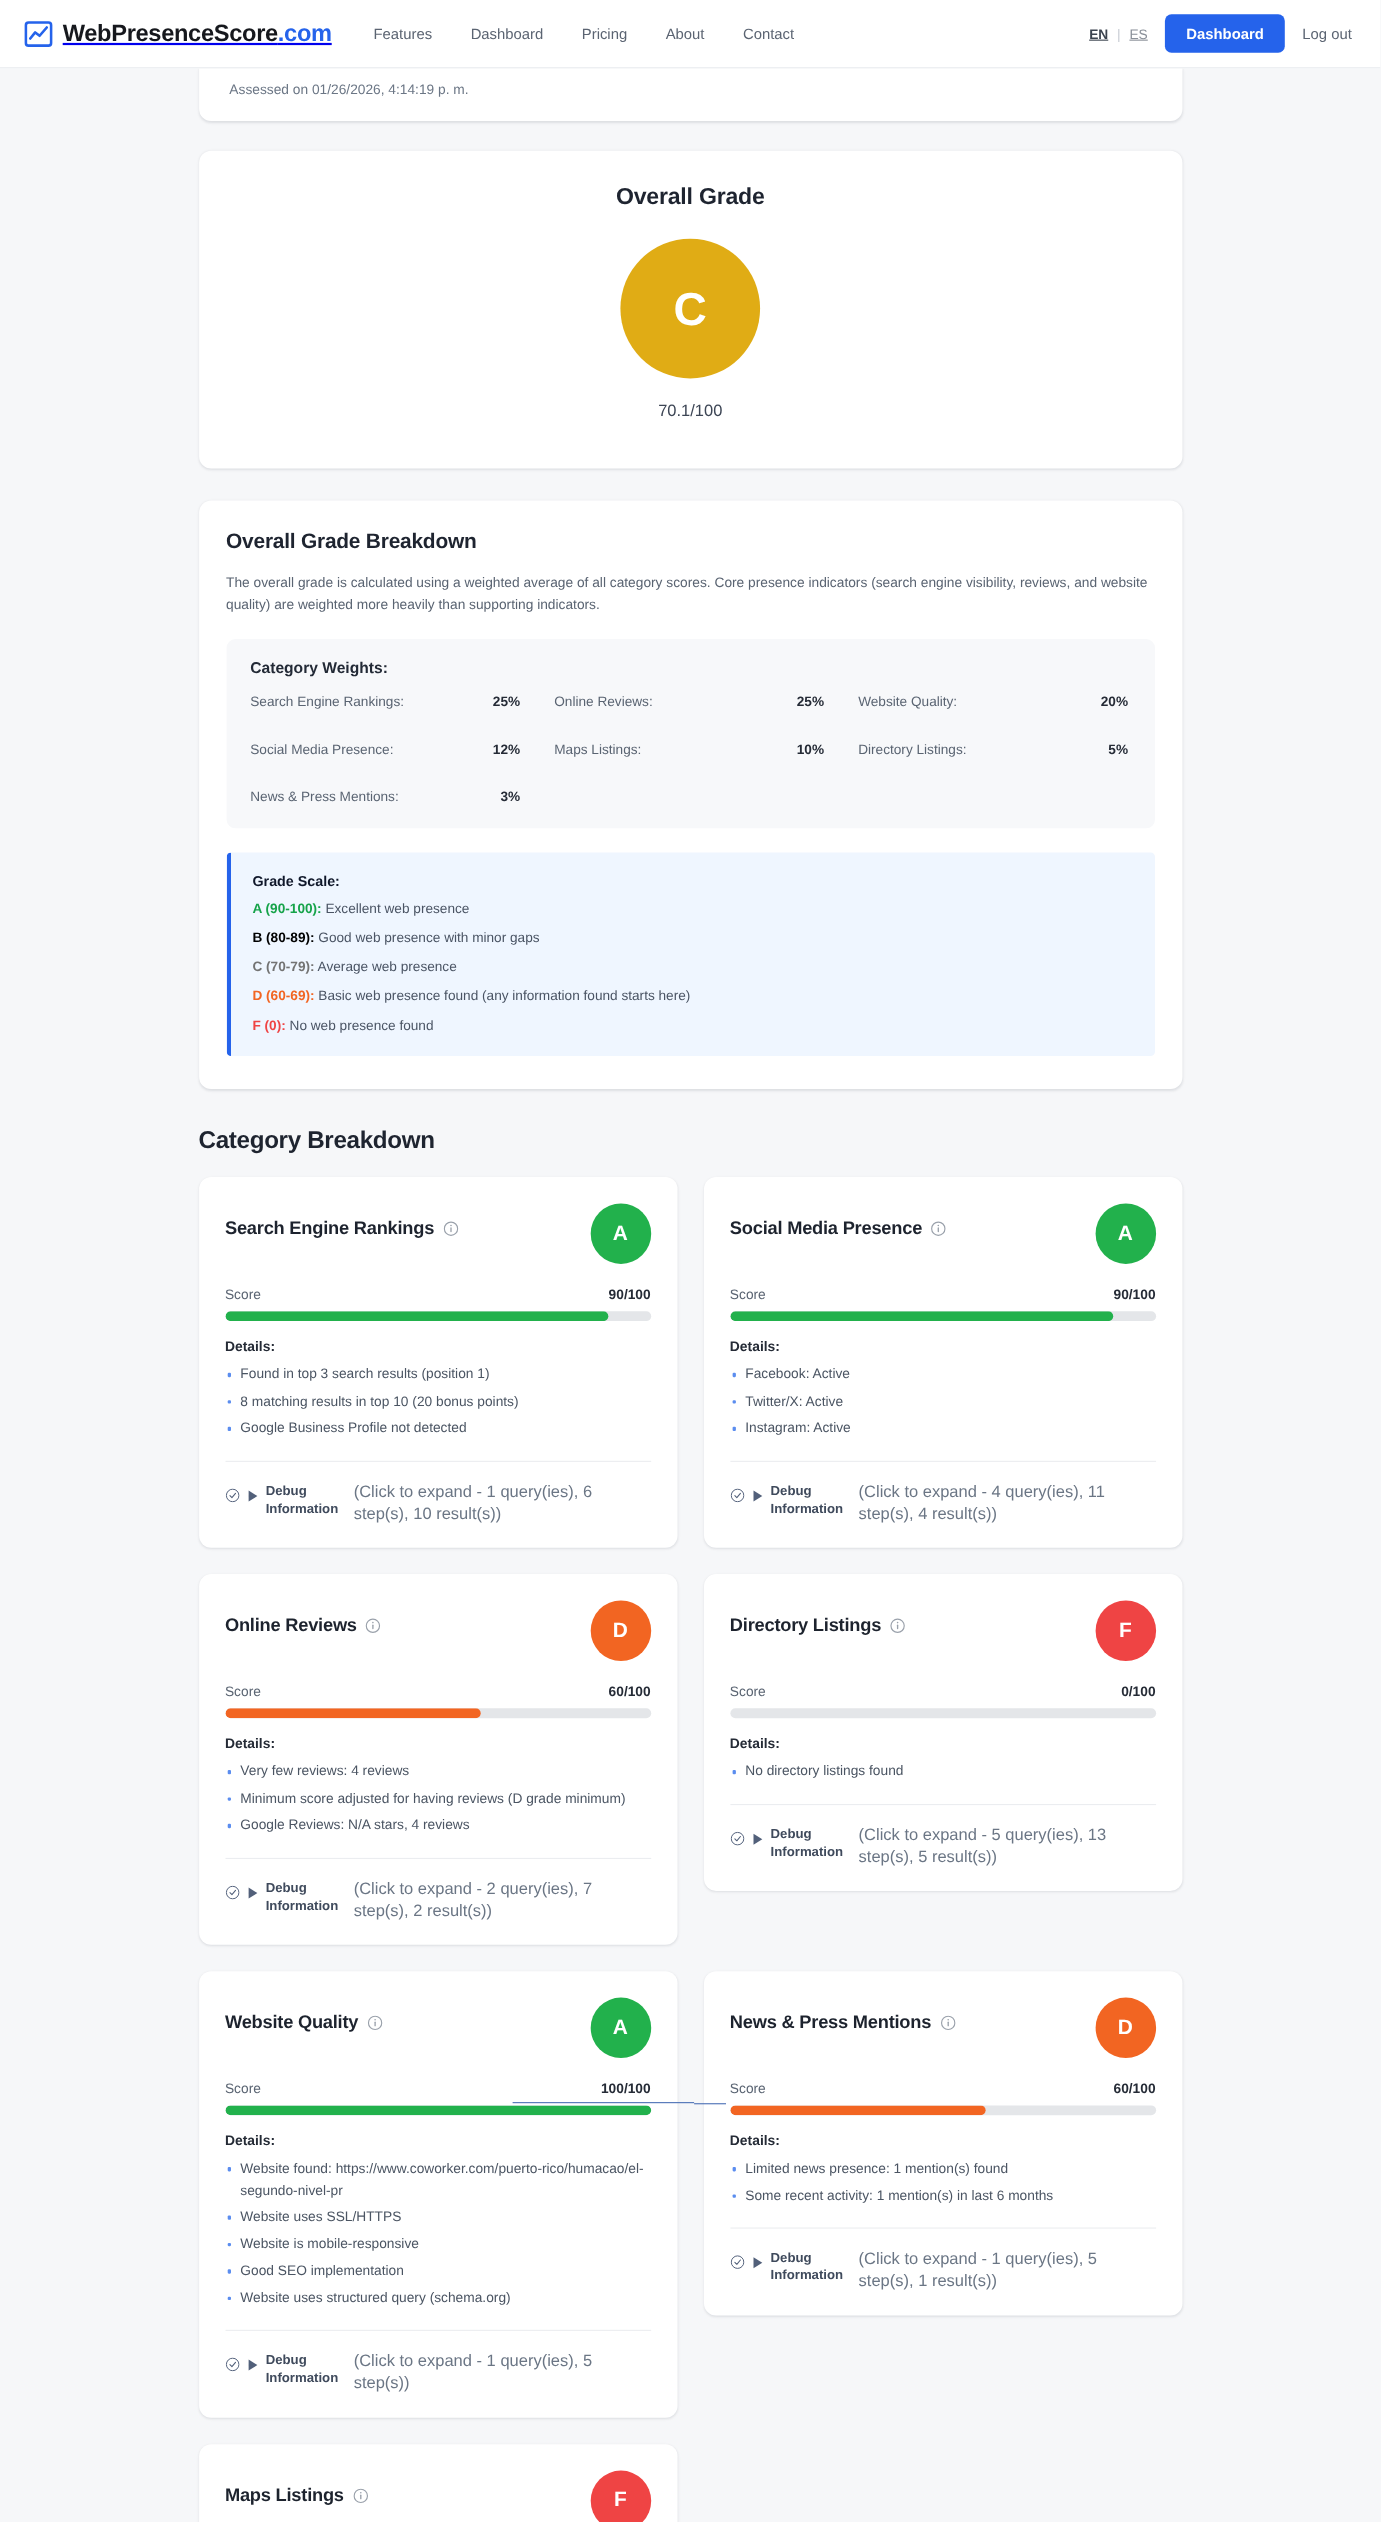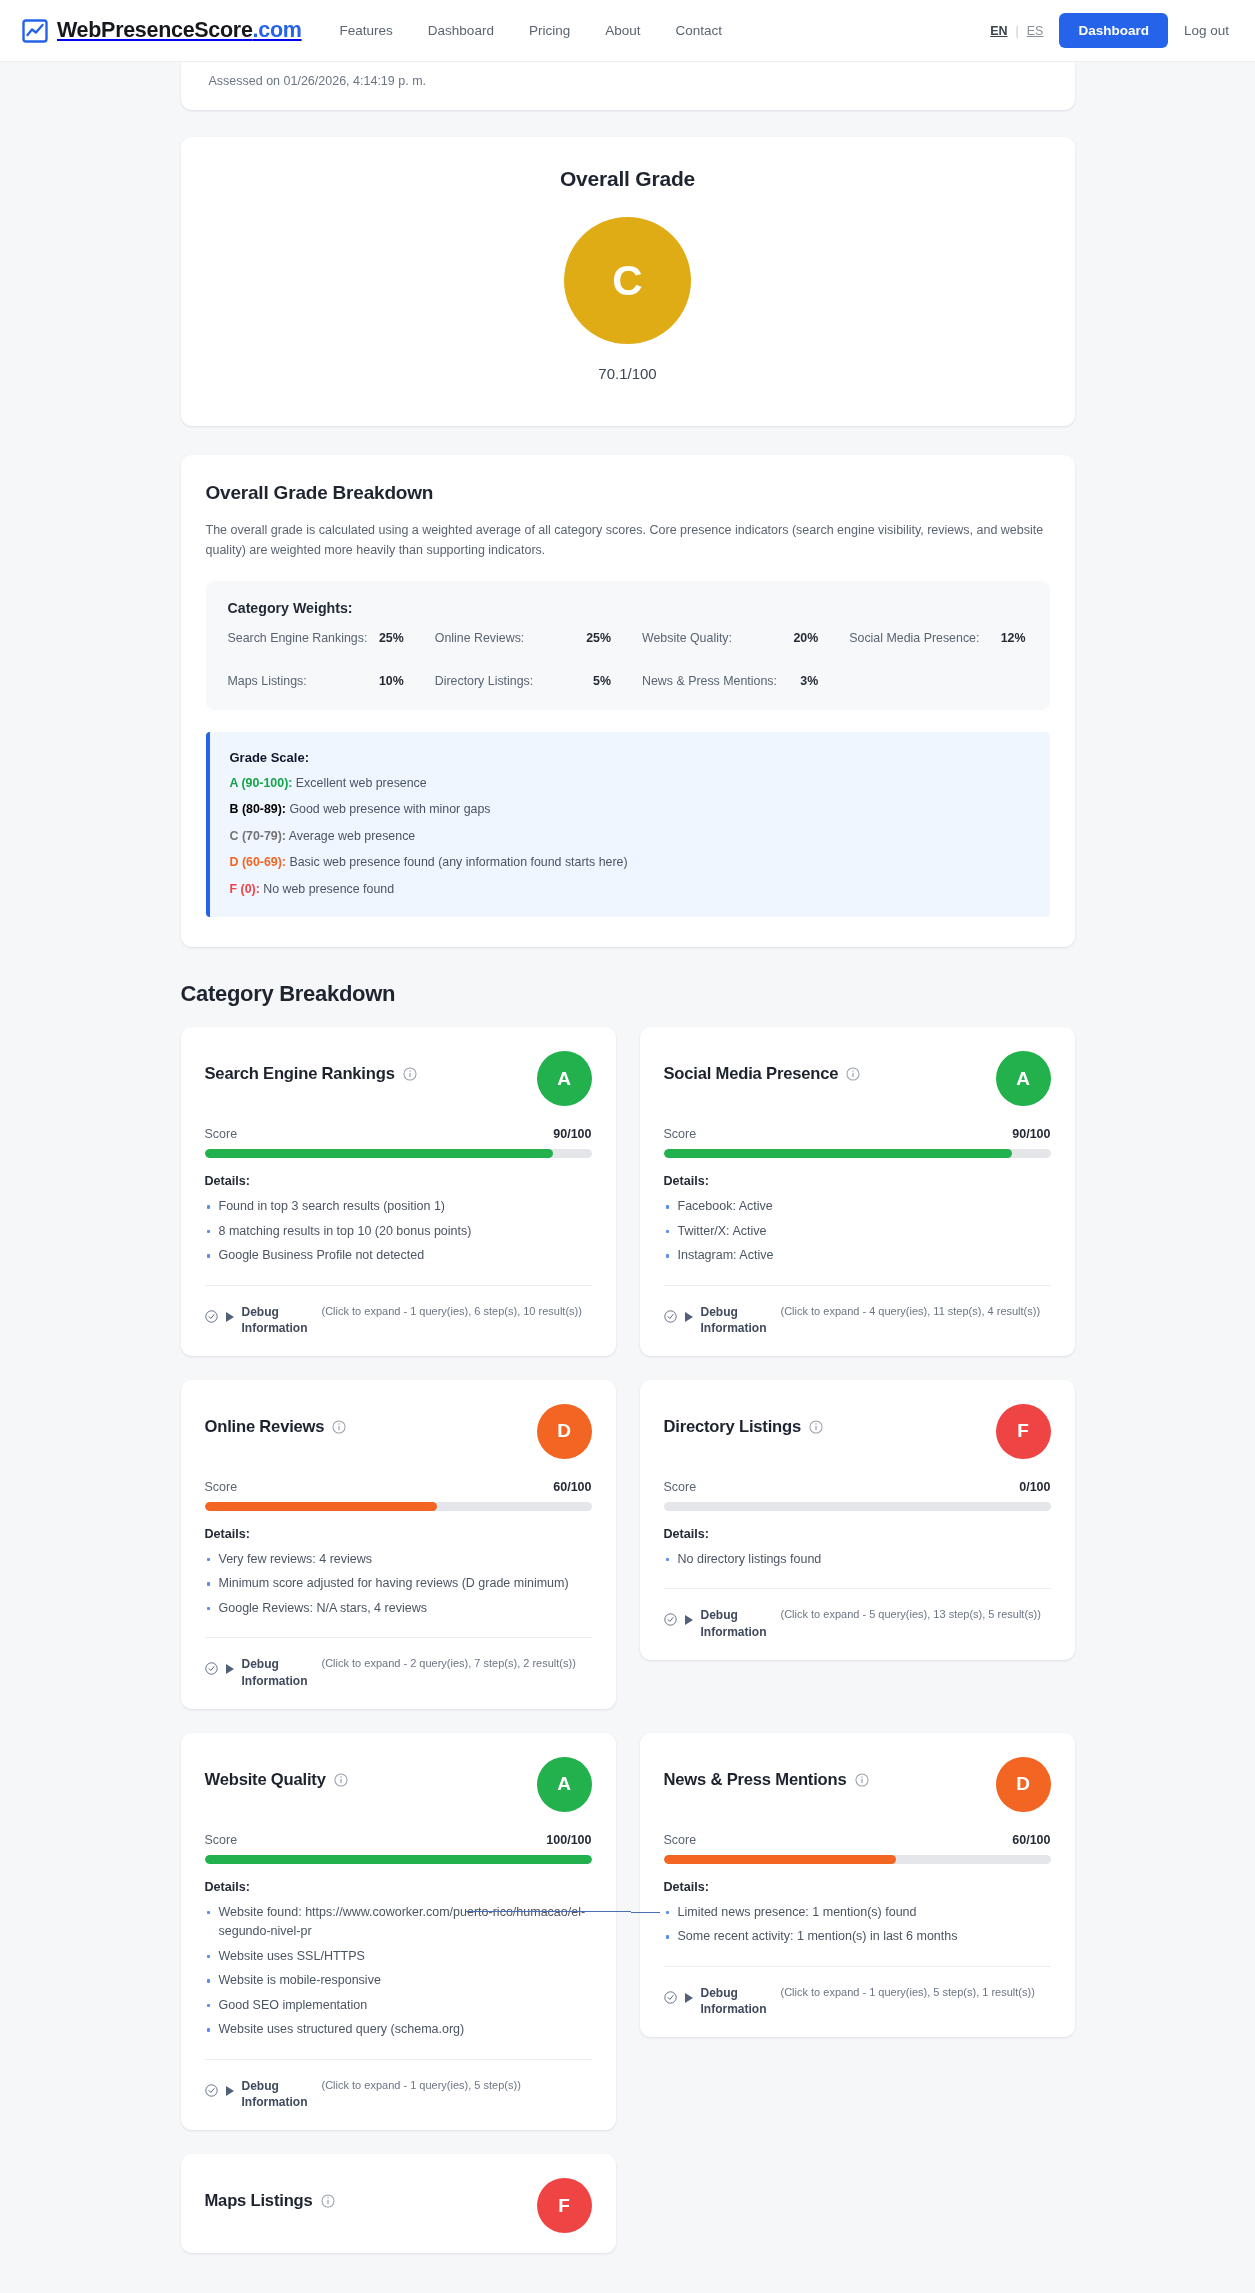--- a/index.html
+++ b/index.html
@@ -98,21 +98,21 @@
   .weights-box {
     margin-top: 20px;
     background: #f7f8fa;
     border-radius: 8px;
     padding: 19px 22px 22px;
   }
   .weights-title { font-size: 14.2px; font-weight: bold; color: #232a36; }
   .weights-grid {
     margin-top: 15px;
     display: grid;
-    grid-template-columns: 1fr 1fr 1fr 1fr;
+    grid-template-columns: 1fr 1fr 1fr;
     column-gap: 8px;
     row-gap: 11px;
     gap: 29px;
   }
   .wrow { display: flex; justify-content: space-between; align-items: baseline; padding-right: 2px; }
   .wrow .wlabel { font-size: 12.4px; color: #5a6472; }
   .wrow .wval { font-size: 12.4px; color: #252b36; font-weight: bold; }
 
   .scale-box {
     margin-top: 22px;
@@ -199,21 +199,21 @@
   .dbg-caret {
     width: 0; height: 0; flex: none; margin-top: 12px;
     border-left: 8px solid #52607a;
     border-top: 5.5px solid transparent;
     border-bottom: 5.5px solid transparent;
   }
   .dbg-label {
     font-size: 12px; font-weight: bold; color: #3f4a5c;
     line-height: 1.35; width: 72px; flex: none; margin-top: 4px;
   }
-  .dbg-hint { font-size: 11px; color: #6b7685; line-height: 1.35; margin-top: 4px; flex: 1; }
+  .dbg-hint { font-size: 15px; color: #6b7685; line-height: 1.35; margin-top: 4px; flex: 1; }
 
   
   .artifact-line {
     position: absolute;
     height: 1px;
     background: #4a6fb5;
   }
   .page-wrap { position: relative; }
 </style>
 </head>

